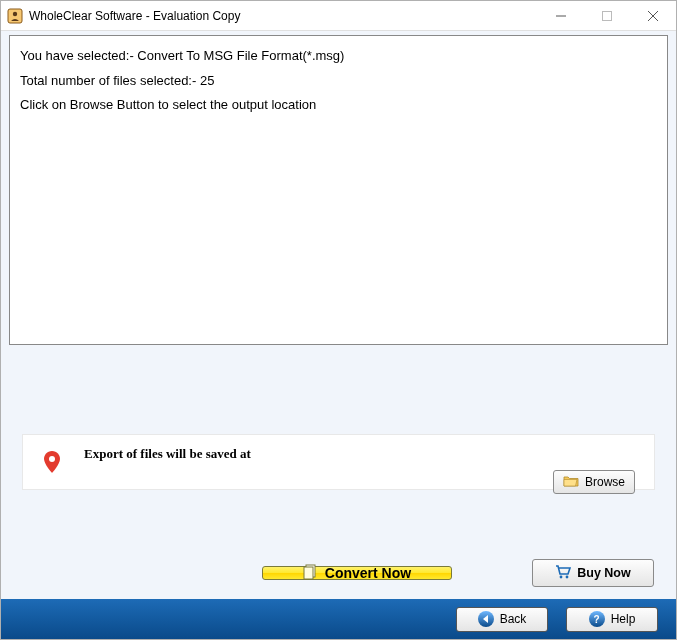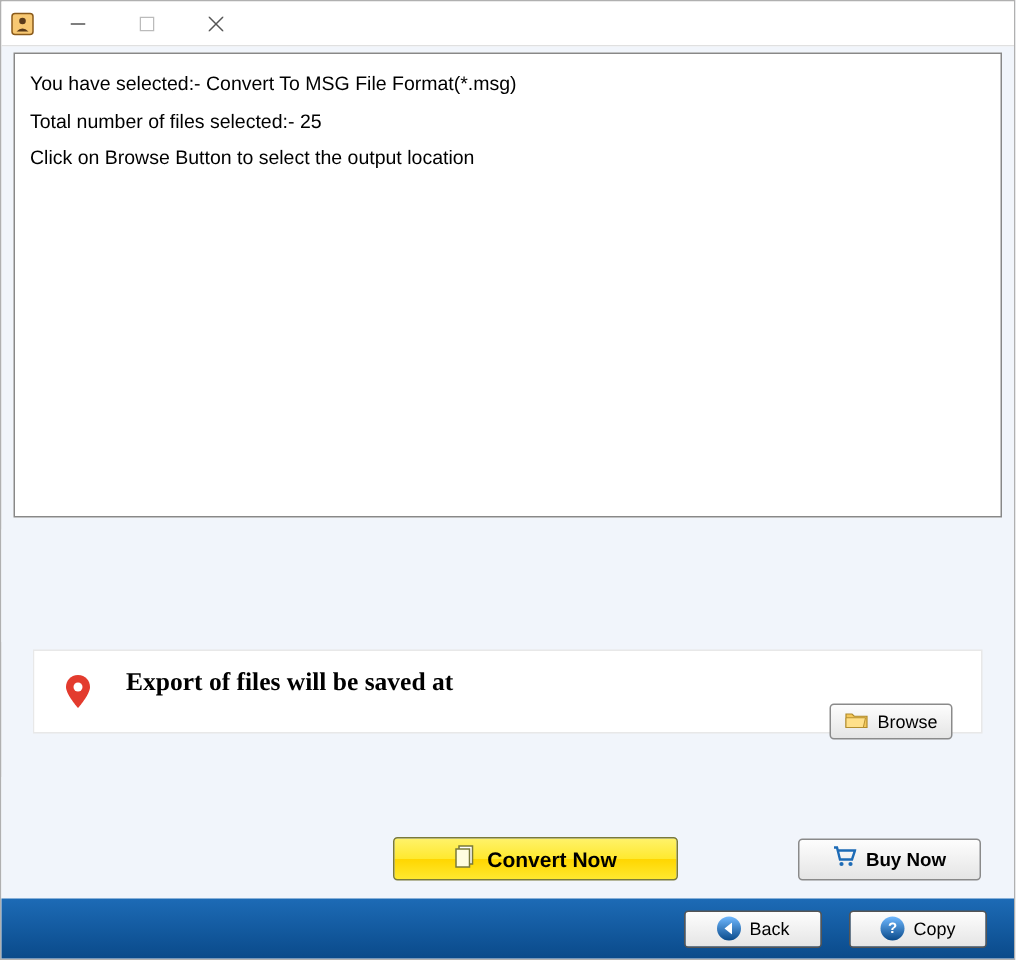--- a/index.html
+++ b/index.html
@@ -75,21 +75,21 @@
     align-items: center;
     padding: 0 18px;
   }
   .pin-icon {
     width: 20px; height: 24px;
     margin-right: 22px;
   }
   .export-label {
     flex: 1;
     font-family: Georgia, "Times New Roman", serif;
-    font-size: 17px;
+    font-size: 13px;
     font-weight: bold;
     color: #000;
     align-self: flex-start;
     padding-top: 10px;
   }
   .btn {
     display: inline-flex;
     align-items: center;
     justify-content: center;
     border: 1px solid #8a8a8a;
@@ -107,21 +107,21 @@
 
   .action-row {
     display: flex;
     align-items: center;
     justify-content: flex-end;
     padding: 0 22px 12px 22px;
     gap: 80px;
     background: #f1f5fb;
   }
   .convert-btn {
-    width: 190px; height: 29px;
+    width: 190px; height: 14px;
     background: linear-gradient(#fff26a,#ffe92f 50%,#ffd600 51%,#ffe92f);
     border: 1px solid #7a7a3a;
     font-weight: bold;
     font-size: 14px;
   }
   .buy-btn {
     width: 122px; height: 28px;
     font-weight: bold;
     font-size: 12.5px;
   }
@@ -158,20 +158,21 @@
 <div class="window">
 
   <div class="titlebar">
     <span class="app-icon">
       <svg width="16" height="16" viewBox="0 0 16 16">
         <rect x="1" y="1" width="14" height="14" rx="2" fill="#f7c873" stroke="#8a5a1a"></rect>
         <circle cx="8" cy="6" r="2.2" fill="#5a3a1a"></circle>
         <path d="M4 13 Q8 9 12 13" fill="#5a3a1a"></path>
       </svg>
     </span>
+    <span class="app-title">WholeClear Software - Evaluation Copy</span>
     <div class="winbtn">
       <svg width="10" height="10">
           <line x1="0" y1="5" x2="10" y2="5" stroke-width="1"></line>
         </svg>
     </div>
     <div class="winbtn max">
       <svg width="10" height="10">
           <rect x="0.5" y="0.5" width="9" height="9" fill="none" stroke-width="1"></rect>
         </svg>
     </div>
@@ -238,18 +239,18 @@
       <div class="foot-btn">
         <span class="circ-icon" style="background:linear-gradient(#6fb8ff,#0a4a8a)">
           <svg width="8" height="8" viewBox="0 0 8 8">
               <path d="M6 0 L1 4 L6 8 Z" fill="#fff"></path>
             </svg>
         </span>
         <span>Back</span>
       </div>
       <div class="foot-btn">
         <span class="circ-icon" style="background:linear-gradient(#6fb8ff,#0a4a8a)">?</span>
-        <span>Copy</span>
+        <span>Help</span>
       </div>
     </div>
 
   </div>
 </div>
 
 </body></html>

